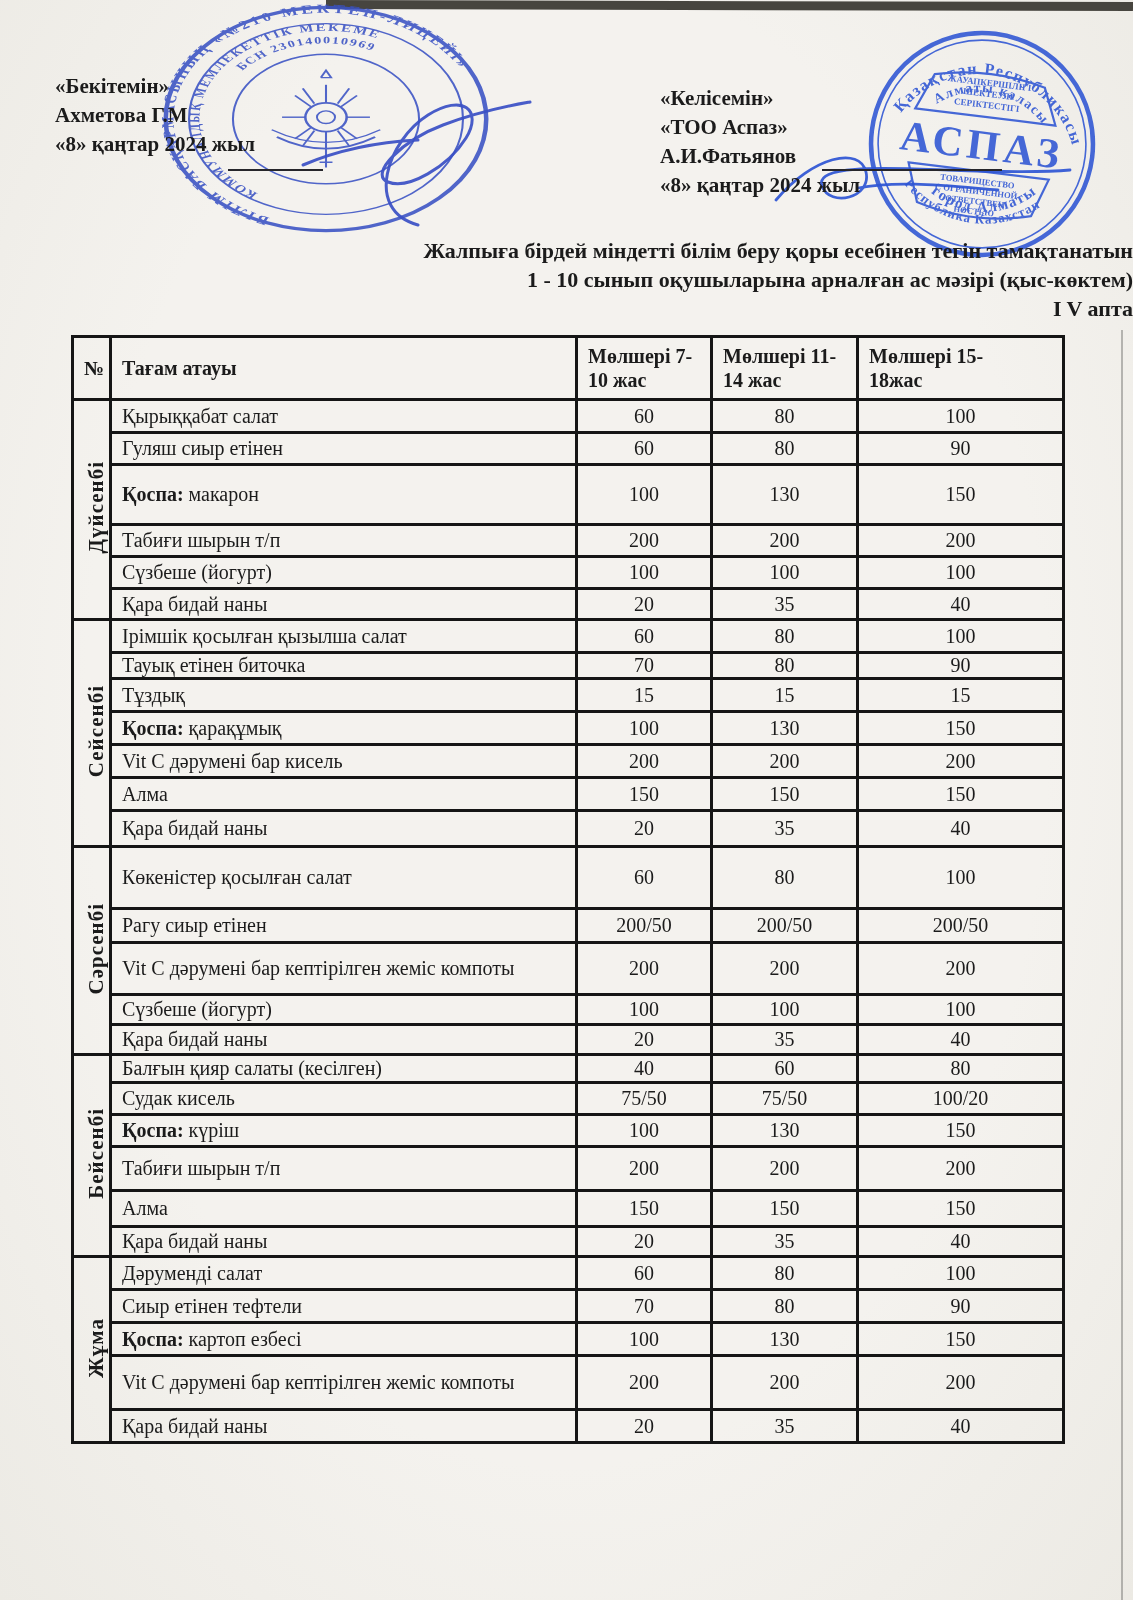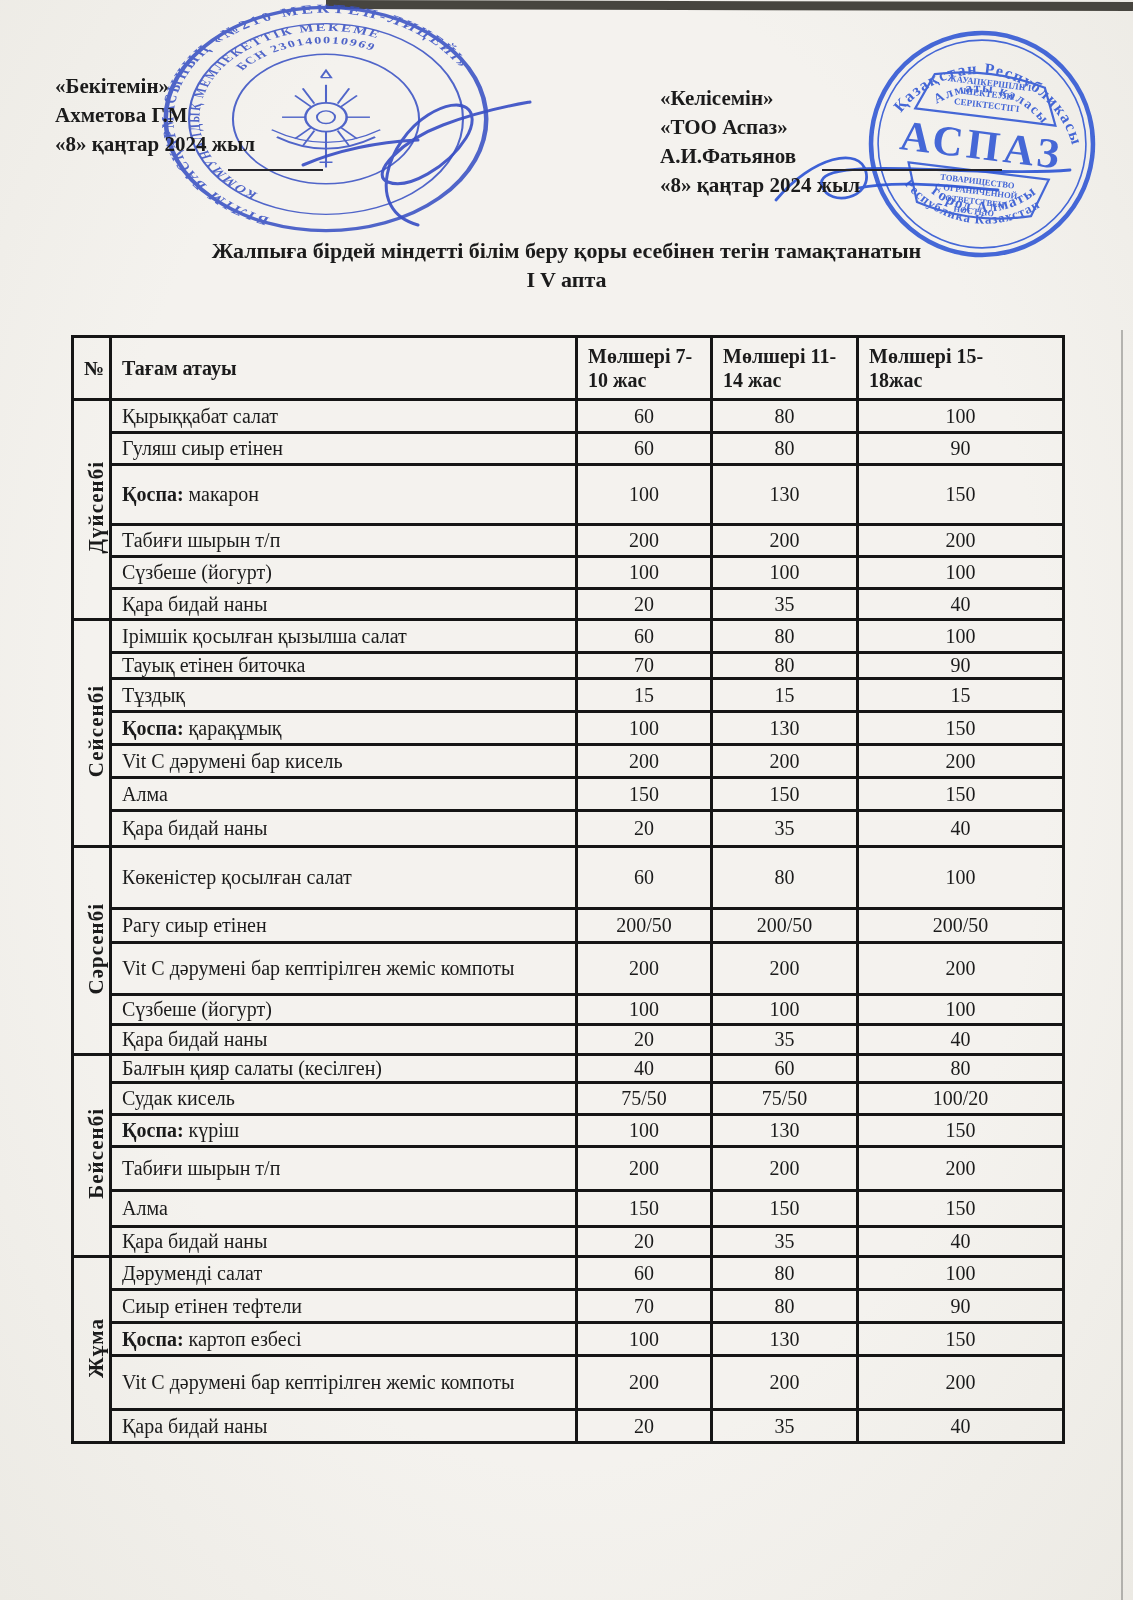--- a/index.html
+++ b/index.html
@@ -20,21 +20,21 @@
 
   
   .approval{position:absolute;font-weight:700;font-size:21px;line-height:29px;white-space:nowrap;}
   #approval-left{left:55px;top:72px;}
   #approval-right{left:660px;top:84px;}
   .underline{position:absolute;border-top:2px solid #26262b;height:0;}
   #underline-left{left:228px;top:169px;width:95px;}
   #underline-right{left:822px;top:169px;width:180px;}
 
   
-  .title-block{position:absolute;left:0;top:236px;width:1133px;text-align:center;
+  .title-block{position:absolute;left:0;top:236px;width:1133px;text-align:right;
     font-weight:700;font-size:22px;line-height:29px;}
 
   
   .stamp{position:absolute;opacity:.88;}
   #stamp-school{left:158px;top:2px;width:336px;height:234px;}
   #stamp-school svg{width:100%;height:100%;}
   #stamp-aspaz{left:862px;top:28px;width:240px;height:232px;transform:rotate(7deg);}
   #stamp-aspaz svg{width:100%;height:100%;}
   .sig{position:absolute;}
   #sig-left{left:268px;top:70px;width:270px;height:170px;}
@@ -178,20 +178,21 @@
   <div class="approval" id="approval-right">
     <div>«Келісемін»</div>
     <div>«ТОО Аспаз»</div>
     <div>А.И.Фатьянов</div>
     <div>«8» қаңтар 2024 жыл</div>
   </div>
   <div class="underline" id="underline-right"></div>
 
   <div class="title-block">
     <div>Жалпыға бірдей міндетті білім беру қоры  есебінен тегін тамақтанатын</div>
+    <div>1 - 10 сынып оқушыларына арналған ас мәзірі  (қыс-көктем)</div>
     <div>I V апта</div>
   </div>
 
   <table class="menu">
     <colgroup>
       <col class="c-day">
         <col class="c-name">
         <col class="c-v1">
         <col class="c-v2">
         <col class="c-v3">

